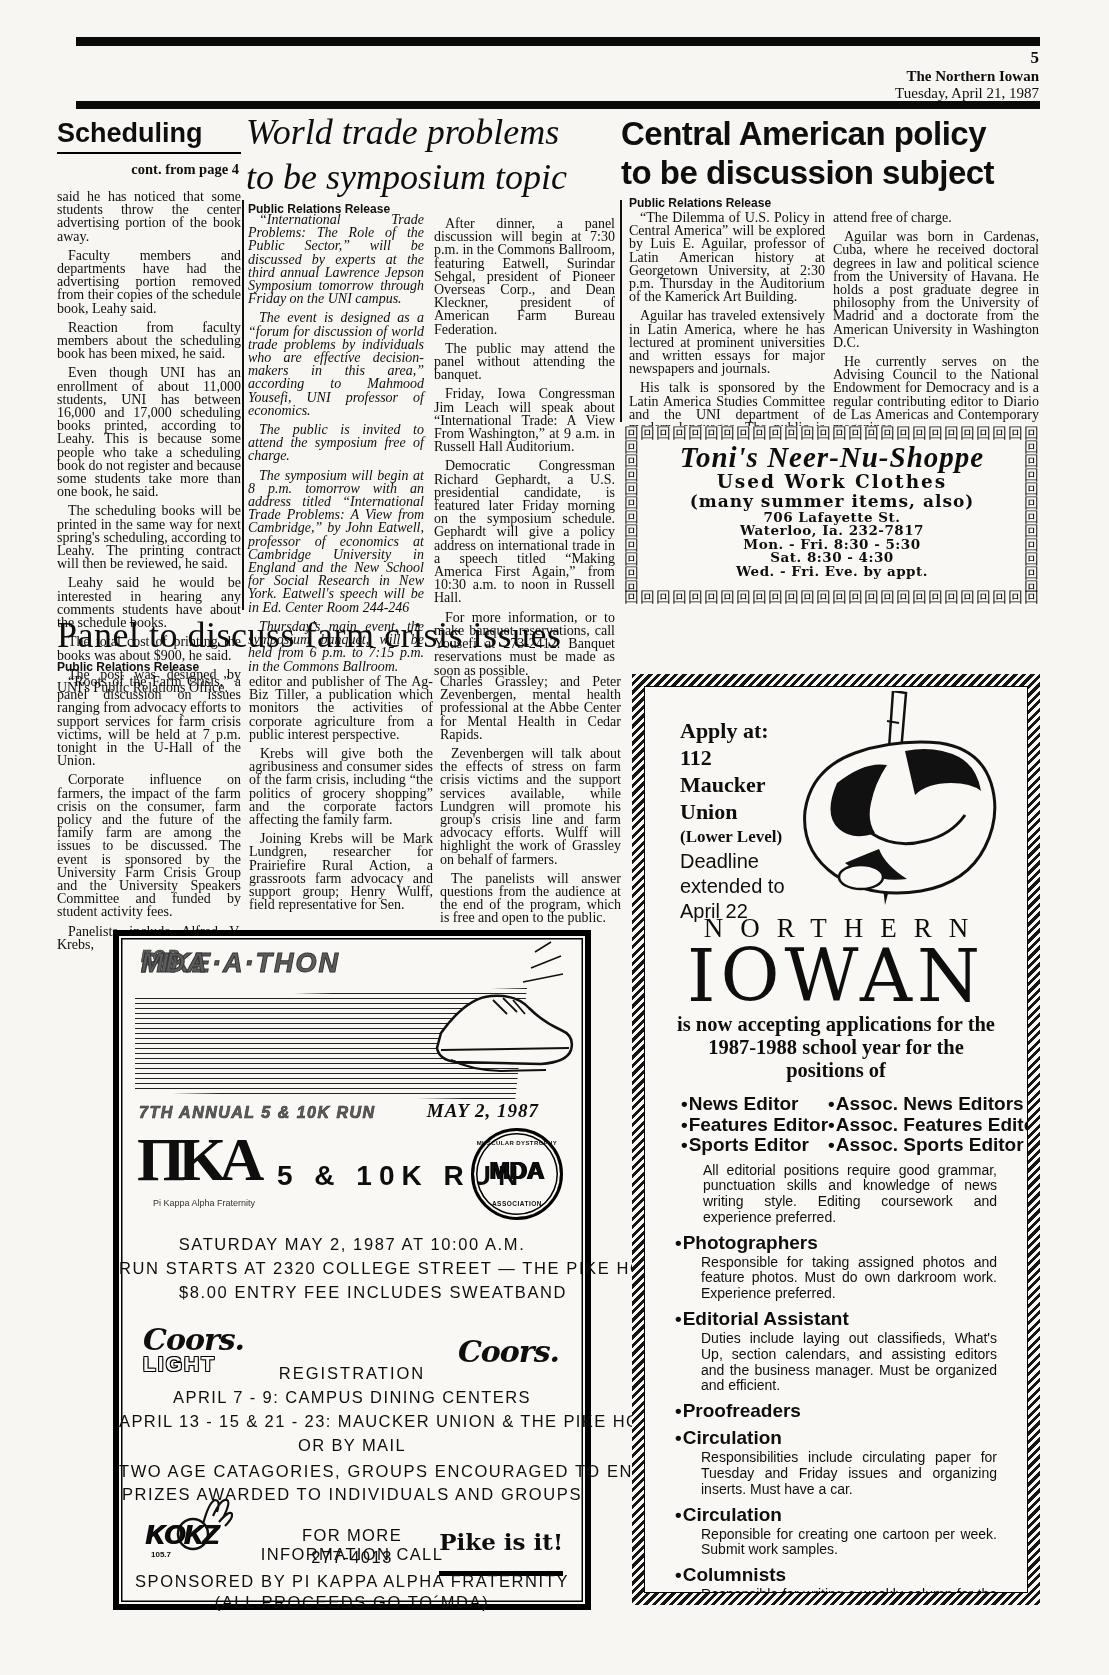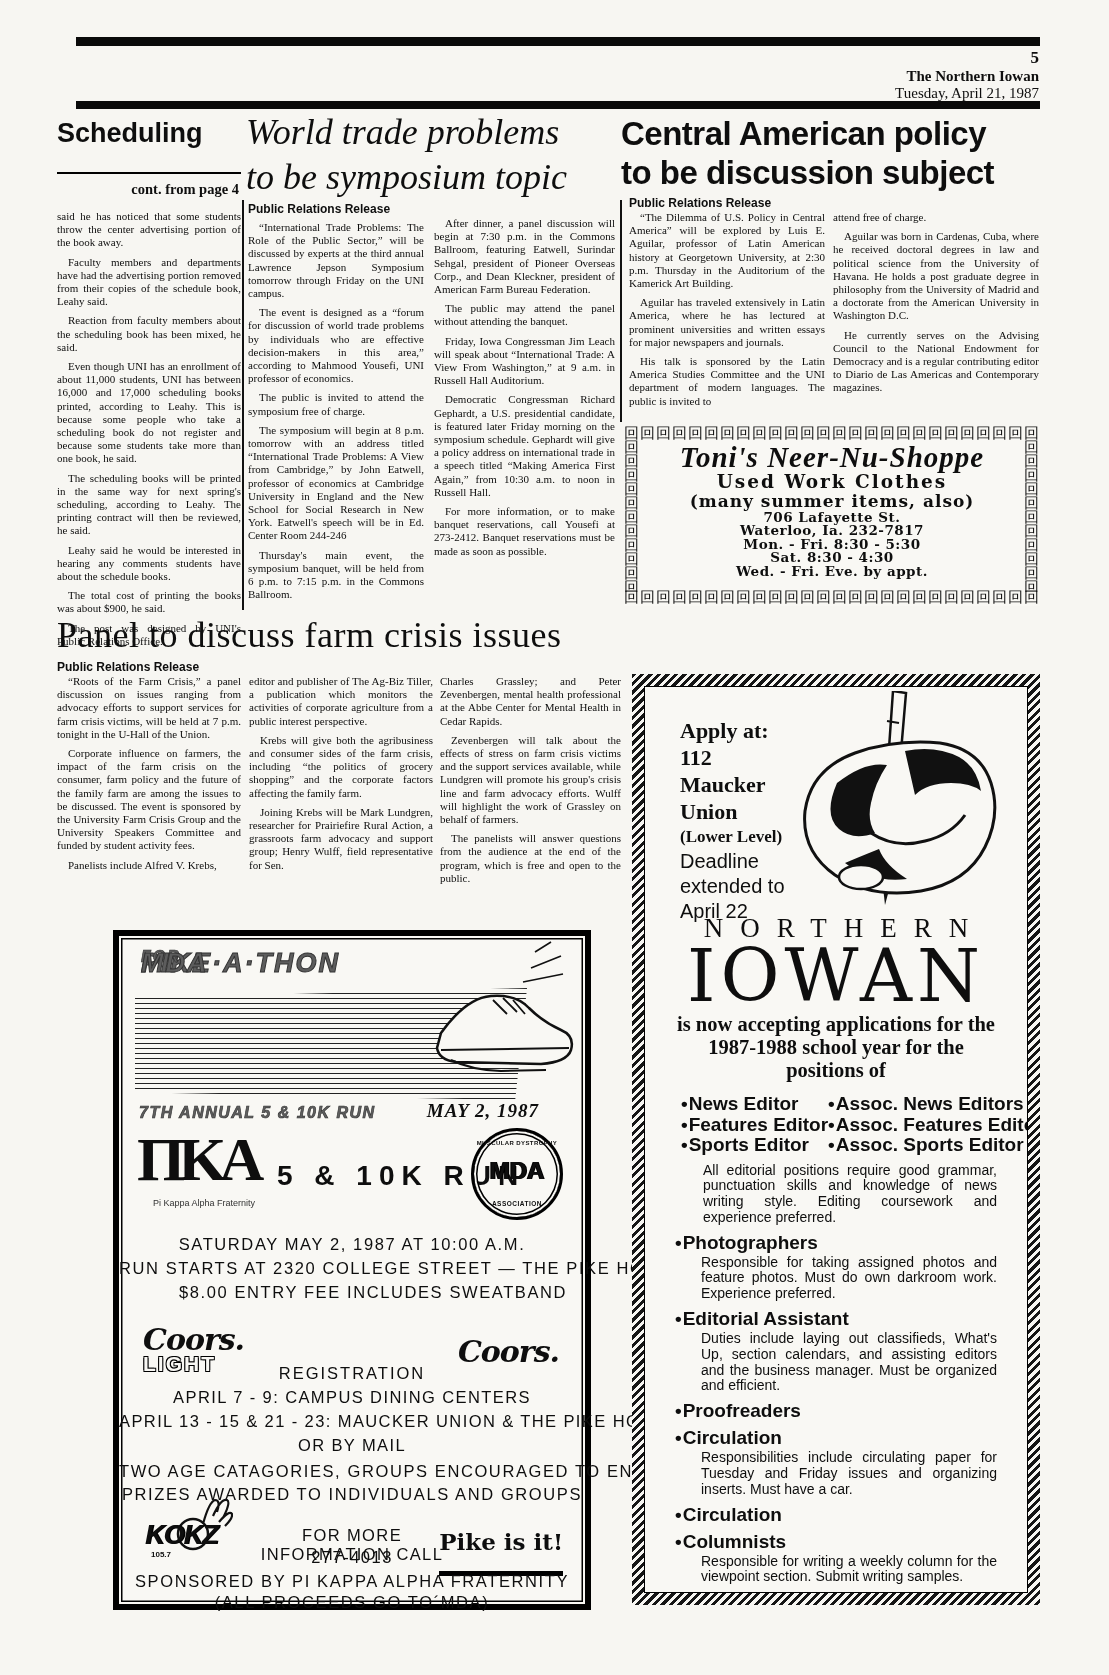--- a/index.html
+++ b/index.html
@@ -5,31 +5,31 @@
   html,body{margin:0;padding:0;background:#777;}
   .sheet{position:relative;width:1109px;height:1675px;margin:0 auto;background:#f7f6f2;
          font-family:"Liberation Serif",serif;color:#0e0e0e;overflow:hidden;}
   .rule{position:absolute;background:#0a0a0a;}
   
   .pagehead{position:absolute;right:70px;top:48px;text-align:right;line-height:16px;}
   .pagehead .num{font:bold 17px "Liberation Serif",serif;}
   .pagehead .paper{font:bold 15px "Liberation Serif",serif;}
   .pagehead .date{font:15px "Liberation Serif",serif;}
   
-  .bodytext p{font-size:11px;line-height:13.2px;text-align:justify;margin:0 0 6px;text-indent:11px;}
+  .bodytext p{font-size:14px;line-height:13.2px;text-align:justify;margin:0 0 6px;text-indent:11px;}
   .bodytext p.noind{text-indent:0;}
   .byline{font:bold 12px "Liberation Sans",sans-serif;}
   
   .sched{position:absolute;left:57px;top:118px;width:184px;}
-  .sched .title{font:bold 27px "Liberation Sans",sans-serif;letter-spacing:0;padding-bottom:23px;border-bottom:2.5px solid #000;}
+  .sched .title{font:bold 27px "Liberation Sans",sans-serif;letter-spacing:0;padding-bottom:3px;border-bottom:2.5px solid #000;}
   .sched .cont{text-align:right;font:bold 14.5px "Liberation Serif",serif;margin:7px 2px 12px 0;}
   
   .wt-head{position:absolute;left:246px;top:110px;width:372px;font:italic 36px/45px "Liberation Serif",serif;}
   .wt-byline{position:absolute;left:248px;top:202px;}
-  .wt-col1{position:absolute;left:248px;top:221px;width:176px;}
+  .wt-col1{position:absolute;left:248px;top:213px;width:176px;font-style:italic;}
   .wt-col2{position:absolute;left:434px;top:217px;width:181px;}
   .colrule{position:absolute;width:1.5px;background:#111;}
   
   .ca-head{position:absolute;left:621px;top:114px;width:424px;font:bold 33px/39px "Liberation Sans",sans-serif;letter-spacing:-0.5px;}
   .ca-byline{position:absolute;left:629px;top:196px;}
   .ca-col1{position:absolute;left:629px;top:211px;width:196px;}
   .ca-col2{position:absolute;left:833px;top:211px;width:206px;}
   
   .toni{position:absolute;left:624px;top:426px;width:416px;height:180px;background:#f9f8f4;}
   .toni .b{position:absolute;overflow:hidden;font-size:15px;color:#111;}
@@ -311,20 +311,21 @@
       </div>
       <div class="ni-sec">
         <div class="t">Proofreaders</div>
       </div>
       <div class="ni-sec">
         <div class="t">Circulation</div>
         <div class="d">Responsibilities include circulating paper for Tuesday and Friday issues and organizing inserts. Must have a car.</div>
       </div>
       <div class="ni-sec">
         <div class="t">Circulation</div>
+        <div class="d">Reponsible for creating one cartoon per week. Submit work samples.</div>
       </div>
       <div class="ni-sec">
         <div class="t">Columnists</div>
         <div class="d">Responsible for writing a weekly column for the viewpoint section. Submit writing samples.</div>
       </div>
 
     </div>
   </div>
 
 </div>

